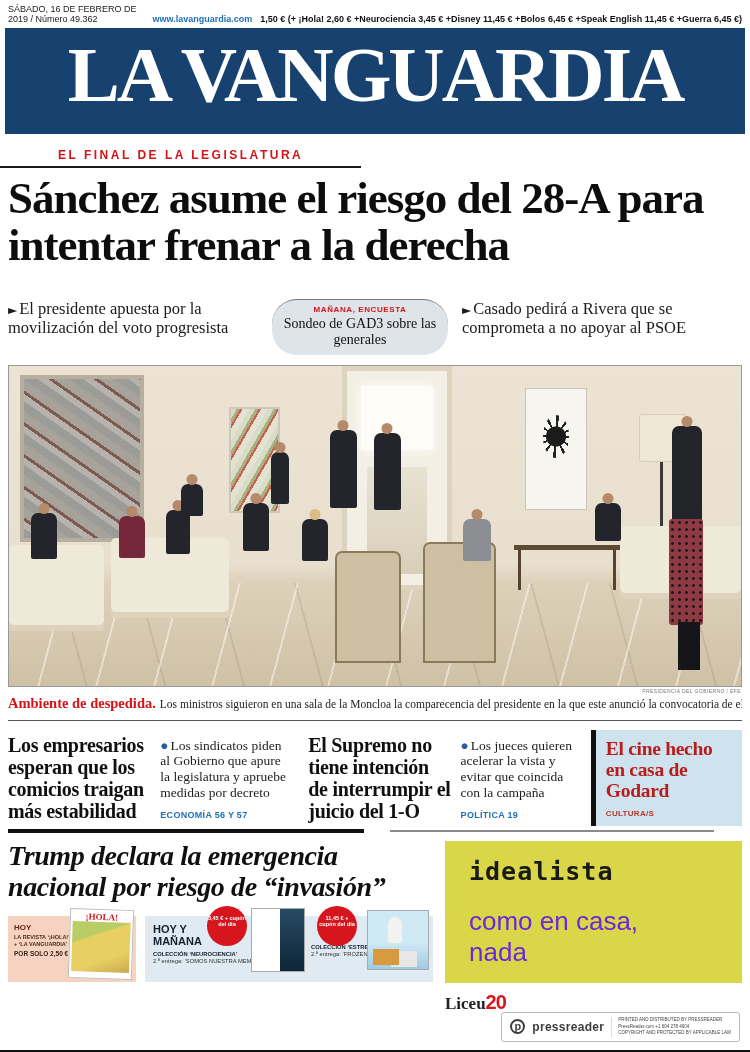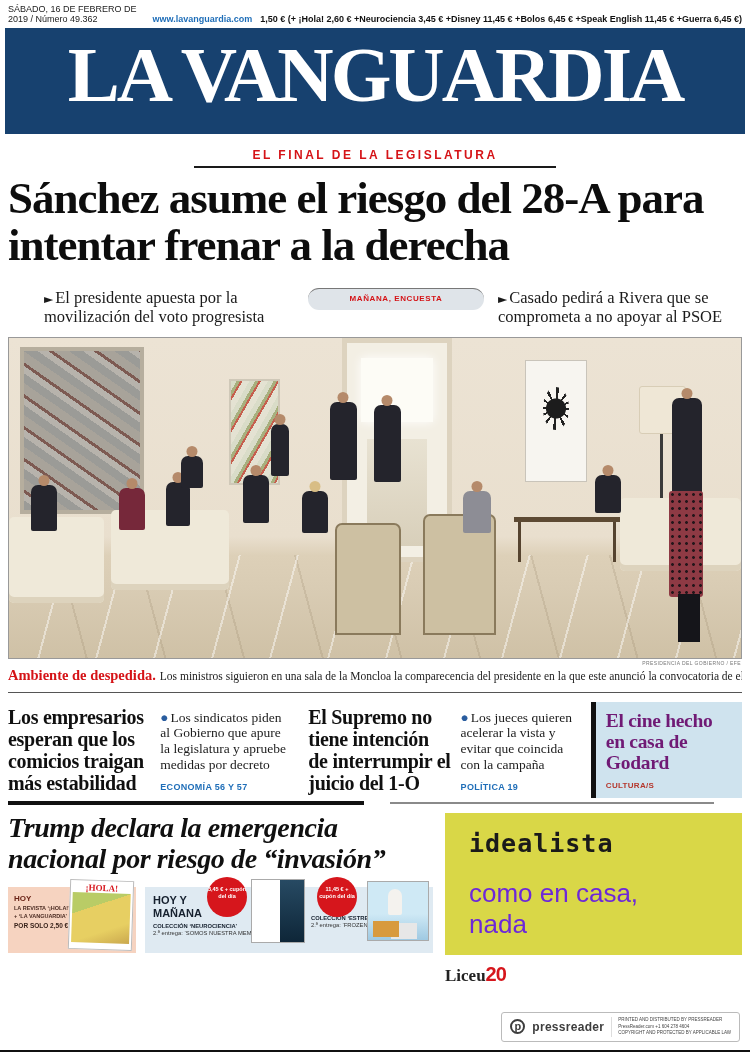--- a/index.html
+++ b/index.html
@@ -14,27 +14,27 @@
   .site{color:var(--ref-blue);font-weight:bold;}
   .prices{font-weight:bold;color:#111;}
   
   .masthead{margin:2px 5px 0;background:var(--brand-blue);height:106px;text-align:center;
             color:#fff;padding-top:1px;}
   .masthead .title{font-size:78px;font-weight:bold;letter-spacing:-3px;line-height:92px;
                    font-family:"Liberation Serif",serif;}
   .masthead .subtitle{font-size:10px;font-weight:bold;letter-spacing:1.5px;
                       font-family:"Liberation Serif",serif;}
   
-  .kicker-row{margin-top:11px;text-align:center;}
+  .kicker-row{margin-top:11px;}
   .kicker-row span{display:inline-block;font-family:"Liberation Sans",sans-serif;font-weight:bold;
                    font-size:12px;letter-spacing:2.5px;color:var(--accent-red);
                    padding:0 58px 4px;border-bottom:2px solid #1a1a1a;}
   .headline{margin:7px 8px 0;font-size:45px;font-weight:bold;letter-spacing:-1px;
             line-height:1.04;color:#0d0d0d;}
-  .deck-row{margin:19px 8px 0;display:flex;gap:14px;align-items:flex-start;justify-content:flex-end;}
+  .deck-row{margin:30px 8px 0;display:flex;gap:14px;align-items:flex-start;}
   .deck{font-size:16.5px;line-height:1.18;color:#1a1a1a;}
   .deck.left{width:250px;} .deck.right{width:244px;}
   .arrow{font-family:"DejaVu Sans",sans-serif;font-size:12px;color:#1a1a1a;margin-right:2px;}
   .sondeo{width:176px;background:var(--sondeo-box);border-top:1px solid #777;
           text-align:center;padding:5px 8px 7px;border-radius:25px;}
   .sondeo .sk{font-family:"Liberation Sans",sans-serif;font-weight:bold;font-size:8px;
               letter-spacing:.6px;color:var(--accent-red);}
   .sondeo .st{font-size:14px;margin-top:2px;}
   
   .photo{position:relative;margin:10px 8px 0;height:322px;border:1px solid #999;
@@ -94,21 +94,21 @@
   .bh{font-size:20px;font-weight:bold;line-height:1.1;letter-spacing:-.3px;color:#101010;}
   .bt{font-size:13.5px;line-height:1.17;color:#1c1c1c;}
   .bullet{color:#2a5d9f;font-weight:bold;margin-right:2px;}
   .ref{display:block;margin-top:9px;font-family:"Liberation Sans",sans-serif;font-weight:bold;
        font-size:9px;color:var(--ref-blue);letter-spacing:.3px;}
   .b1{width:150px;margin-right:10px;} .b2{width:136px;padding-top:2px;}
   .vdiv{width:1px;background:#aaa;margin:0 9px 4px;}
   .b3{width:150px;margin-right:10px;} .b4{width:132px;padding-top:2px;}
   .b5{width:158px;margin-left:5px;background:var(--band-box-blue);border-left:5px solid #111;
       padding:8px 10px;}
-  .b5 .bh{font-size:19.5px;color:#701a75;}
+  .b5 .bh{font-size:19.5px;color:#b91c1c;}
   .b5 .ref{color:#b5382d;font-size:8px;margin-top:7px;}
   
   .rule-row{margin:3px 8px 0;position:relative;height:8px;}
   .rule-thick{position:absolute;left:0;top:0;width:356px;border-top:4px solid #111;}
   .rule-thin{position:absolute;left:382px;right:28px;top:1px;border-top:2px solid #8a8a8a;}
   
   .bottom{margin:4px 8px 0;display:flex;gap:12px;}
   .bleft{width:425px;}
   .trump-h{font-style:italic;font-weight:bold;font-size:28px;line-height:1.1;
            letter-spacing:-.4px;color:#101010;}
@@ -189,20 +189,21 @@
   </div>
 
   <h1 class="headline">Sánchez asume el riesgo del 28-A para intentar frenar a la derecha</h1>
 
   <div class="deck-row">
     <div class="deck left">
       <span class="arrow">►</span><span>El presidente apuesta por la movilización del voto progresista</span>
     </div>
     <div class="sondeo">
       <div class="sk">MAÑANA, ENCUESTA</div>
+      <div class="st">Sondeo de GAD3 sobre las generales</div>
     </div>
     <div class="deck right">
       <span class="arrow">►</span><span>Casado pedirá a Rivera que se comprometa a no apoyar al PSOE</span>
     </div>
   </div>
 
   <div class="photo">
     <div class="floorlines"></div>
     <div class="art1"></div>
     <div class="art2"></div>

